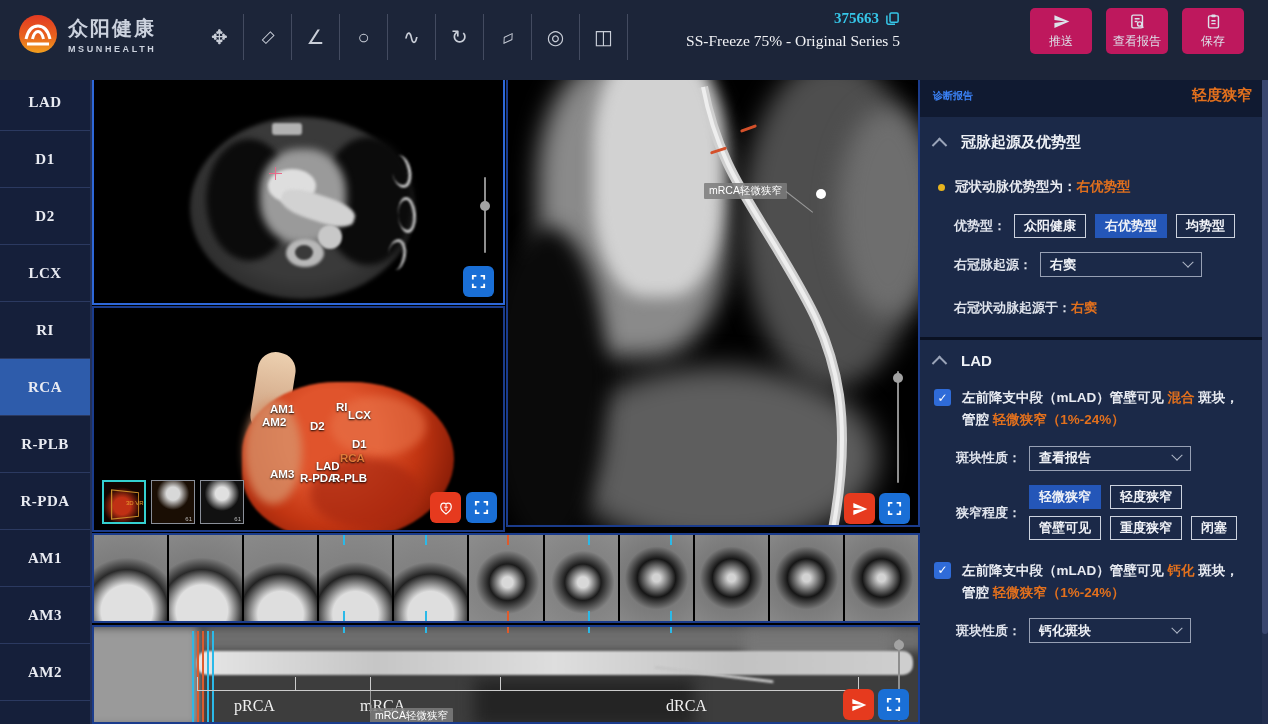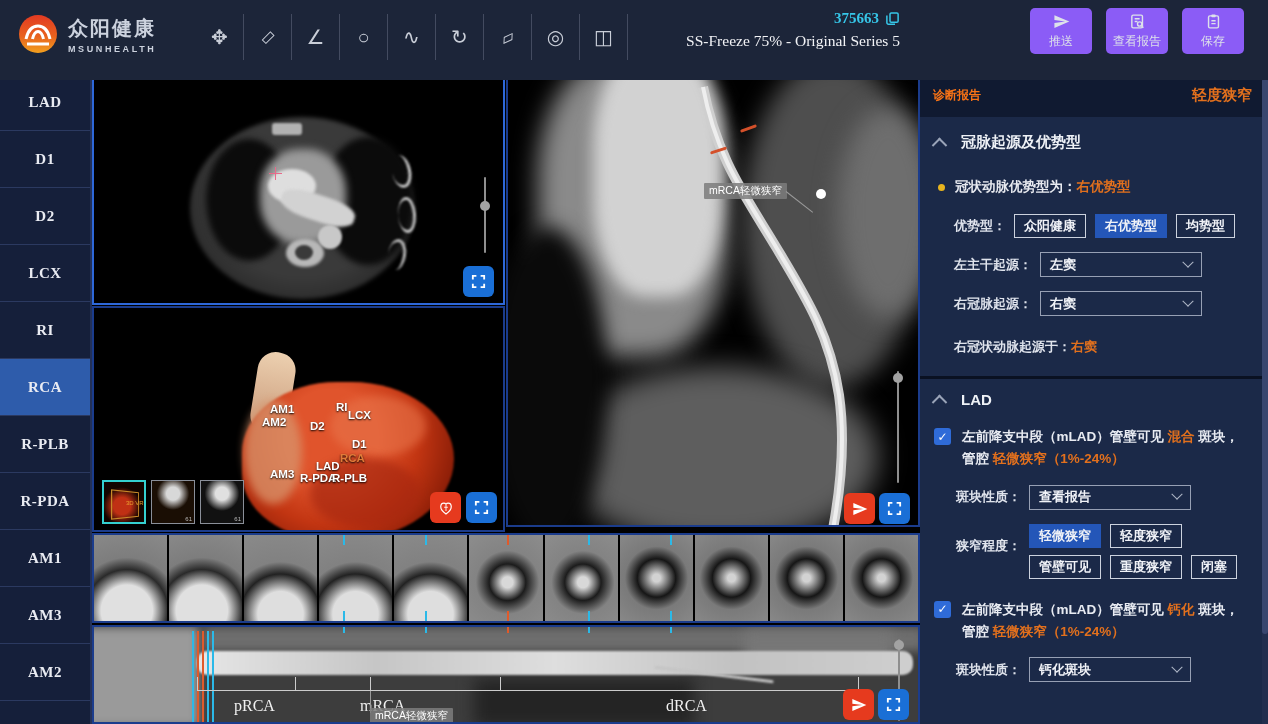--- a/index.html
+++ b/index.html
@@ -12,21 +12,21 @@
   .toolbar{position:absolute;left:196px;top:14px;display:flex;height:46px;}
   .tb-slot{width:47px;display:flex;align-items:center;justify-content:center;border-right:1px solid #434b60;cursor:pointer;}
   .tb-icon{font-size:20px;color:#c9ced8;line-height:1;}
   .tb-slot.rot45 .tb-icon{transform:rotate(-45deg);font-size:16px;}
   .tb-slot.rot20 .tb-icon{transform:rotate(-25deg);font-size:17px;}
   .study{position:absolute;left:640px;top:10px;width:260px;text-align:right;font-family:"Liberation Serif","DejaVu Serif",serif;}
   .study-id-row{display:flex;justify-content:flex-end;align-items:center;gap:6px;font-weight:bold;}
   .study-id{color:#36c6e8;font-size:15px;}
   .series-title{color:#f2f3f6;font-size:15.5px;margin-top:5px;}
   .actions{position:absolute;right:24px;top:8px;display:flex;gap:14px;}
-  .action-btn{width:62px;height:46px;background:#8b5cf6;border-radius:5px;display:flex;flex-direction:column;align-items:center;justify-content:center;gap:3px;cursor:pointer;font-family:Liberation Mono, monospace;}
+  .action-btn{width:62px;height:46px;background:#be185d;border-radius:5px;display:flex;flex-direction:column;align-items:center;justify-content:center;gap:3px;cursor:pointer;font-family:Liberation Mono, monospace;}
   .action-btn .lbl{font-size:12px;color:#dde1ea;}
   
   .sidebar{position:absolute;left:0;top:74px;width:92px;height:650px;background:#151f3a;border-right:2px solid #233158;box-sizing:border-box;}
   .side-item{height:56px;border-bottom:1px solid #2b3960;display:flex;align-items:center;justify-content:center;font-family:"Liberation Serif","DejaVu Serif",serif;font-weight:700;font-size:15px;letter-spacing:.5px;color:#e9ebf2;cursor:pointer;}
   .side-item.active{background:#2e5cab;}
   
   .viewer{position:absolute;left:92px;top:74px;width:828px;height:650px;background:#000;}
   .panel{position:absolute;background:#000;border:2px solid #1b3c8c;box-sizing:border-box;overflow:hidden;}
   .panel.active-border{border-color:#2e68d9;}
   .blob{position:absolute;border-radius:50%;}
@@ -59,21 +59,21 @@
   .tile.v3{background:radial-gradient(circle at 52% 55%,#d8d8d8 0 9%,#1c1c1c 30%,#838383 52%,#8d8d8d);}
   .tile.v4{background:radial-gradient(circle at 50% 50%,#d2d2d2 0 7%,#161616 34%,#7a7a7a 56%,#888);}
   .tick{position:absolute;width:2px;}
   .tick.cyan{background:#2bb9e8;}
   .tick.orange{background:#e05a2a;}
   
   .seg-label{position:absolute;color:#f0f0f0;font-size:16px;font-family:"Liberation Serif","DejaVu Serif",serif;}
   
   .report{position:absolute;left:920px;top:74px;width:348px;height:650px;background:#1b2948;}
   .rp-head{position:absolute;left:0;top:0;width:100%;height:43px;background:#101a31;display:flex;align-items:center;justify-content:space-between;box-sizing:border-box;padding:0 16px 0 13px;}
-  .rp-title{font-size:12px;font-weight:700;color:#f97316;}
+  .rp-title{font-size:10px;font-weight:700;color:#3b82f6;}
   .rp-severity{font-size:15px;font-weight:700;color:#e2701d;}
   .rp-body{position:absolute;left:0;top:43px;width:342px;height:607px;overflow:hidden;}
   .sec-head{display:flex;align-items:center;gap:16px;margin:16px 0 0 14px;}
   .sec-title{font-size:15px;font-weight:700;color:#eef1f6;}
   .chev-up{width:9px;height:9px;border-left:2px solid #9aa4b8;border-top:2px solid #9aa4b8;transform:rotate(45deg) translate(2px,2px);cursor:pointer;}
   .bullet-row{display:flex;align-items:center;gap:10px;margin:26px 0 0 18px;font-size:13.5px;font-weight:700;}
   .dot{width:7px;height:7px;border-radius:50%;background:#e8b41e;flex:none;}
   .oval{color:#e2701d;}
   .row{display:flex;align-items:center;margin-left:34px;font-size:13px;font-weight:700;color:#dfe3ec;}
   .row .rl{margin-right:8px;white-space:nowrap;}
@@ -420,27 +420,20 @@
     <div class="row" style="margin-top:18px;">
       <span class="rl">优势型：</span>
       <span style="display:inline-flex;">
           <span class="opt-btn">众阳健康</span>
           <span class="opt-btn selected">右优势型</span>
           <span class="opt-btn">均势型</span>
         </span>
     </div>
 
 
-    <div class="row" style="margin-top:14px;">
-      <span class="rl">左主干起源：</span>
-      <span class="select">
-        <span class="val">左窦</span>
-        <span class="chev-dn"></span>
-      </span>
-    </div>
 
     <div class="row" style="margin-top:14px;">
       <span class="rl">右冠脉起源：</span>
       <span class="select">
         <span class="val">右窦</span>
         <span class="chev-dn"></span>
       </span>
     </div>
 
     <div class="row" style="margin-top:22px;">
@@ -468,21 +461,21 @@
 
     <div class="row" style="margin-top:14px;margin-left:36px;">
       <span class="rl">斑块性质：</span>
       <span class="select">
         <span class="val">查看报告</span>
         <span class="chev-dn"></span>
       </span>
     </div>
 
     <div class="row" style="margin-top:14px;margin-left:36px;align-items:flex-start;">
-      <span class="rl" style="margin-top:13px;">狭窄程度：</span>
+      <span class="rl" style="margin-top:19px;">狭窄程度：</span>
       <span class="wrap-opts">
           <span class="opt-btn selected">轻微狭窄</span>
           <span class="opt-btn">轻度狭窄</span>
           <span class="opt-btn">管壁可见</span>
           <span class="opt-btn">重度狭窄</span>
           <span class="opt-btn">闭塞</span>
         </span>
     </div>
 
     <div class="finding" style="margin-top:20px;">

